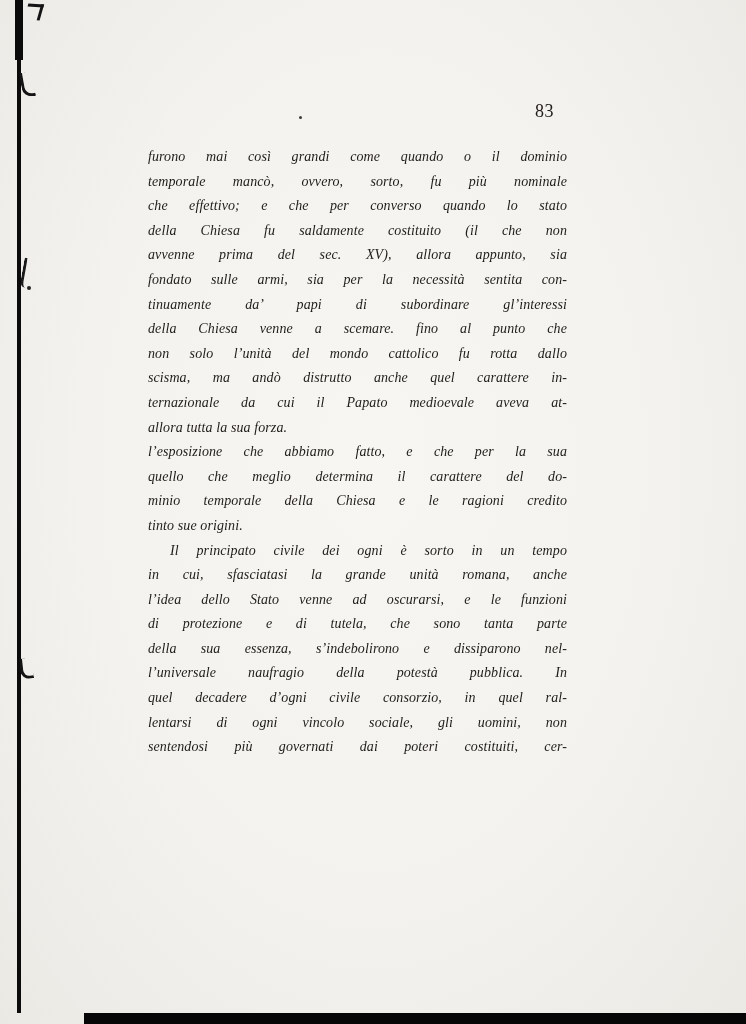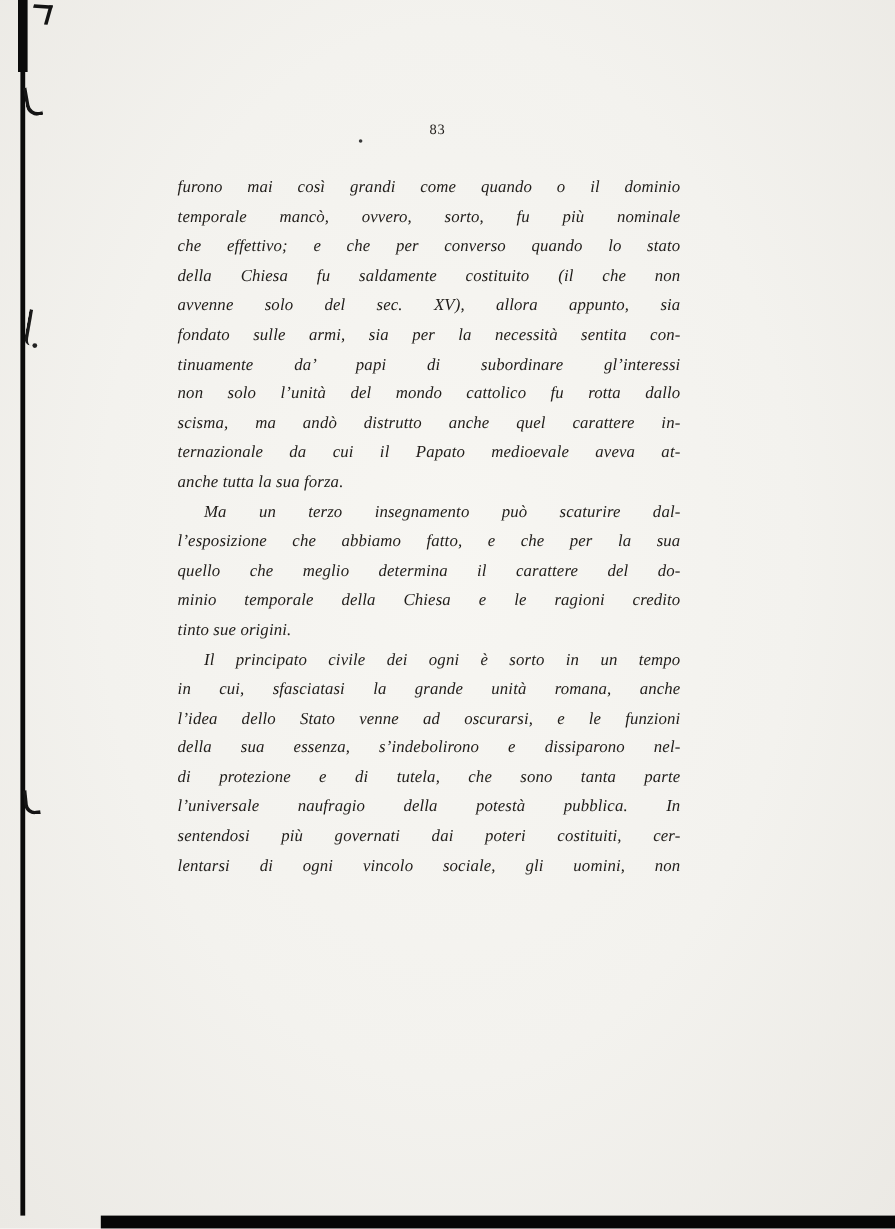--- a/index.html
+++ b/index.html
@@ -101,24 +101,24 @@
     right: 0;
     bottom: 0;
     height: 11px;
     background: #060606;
   }
 
   
   .page-number {
     position: absolute;
     top: 101px;
-    left: 155px;
+    left: 135px;
     width: 419px;
-    text-align: center;
-    font-size: 12px;
+    text-align: right;
+    font-size: 18px;
     letter-spacing: 0.5px;
   }
   .text-block {
     position: absolute;
     top: 145px;
     left: 148px;
     width: 419px;
     font-size: 14px;
     line-height: 24.6px;
     letter-spacing: 0.1px;
@@ -153,40 +153,41 @@
   <div class="bottom-bar"></div>
 
   <div class="page-number">83</div>
 
   <div class="text-block">
       <div class="paragraph">
         <div class="line">furono mai così grandi come quando o il dominio</div>
         <div class="line">temporale mancò, ovvero, sorto, fu più nominale</div>
         <div class="line">che effettivo; e che per converso quando lo stato</div>
         <div class="line">della Chiesa fu saldamente costituito (il che non</div>
-        <div class="line">avvenne solo del sec. XV), allora appunto, sia</div>
+        <div class="line">avvenne prima del sec. XV), allora appunto, sia</div>
         <div class="line">fondato sulle armi, sia per la necessità sentita con-</div>
         <div class="line">tinuamente da’ papi di subordinare gl’interessi</div>
+        <div class="line">della Chiesa venne a scemare. fino al punto che</div>
         <div class="line">non solo l’unità del mondo cattolico fu rotta dallo</div>
         <div class="line">scisma, ma andò distrutto anche quel carattere in-</div>
         <div class="line">ternazionale da cui il Papato medioevale aveva at-</div>
-        <div class="line last">anche tutta la sua forza.</div>
+        <div class="line last">allora tutta la sua forza.</div>
       </div>
       <div class="paragraph">
-        <div class="line indent">Ma un terzo insegnamento può scaturire dal-</div>
         <div class="line">l’esposizione che abbiamo fatto, e che per la sua</div>
         <div class="line">quello che meglio determina il carattere del do-</div>
         <div class="line">minio temporale della Chiesa e le ragioni credito</div>
         <div class="line last">tinto sue origini.</div>
       </div>
       <div class="paragraph">
         <div class="line indent">Il principato civile dei ogni è sorto in un tempo</div>
         <div class="line">in cui, sfasciatasi la grande unità romana, anche</div>
         <div class="line">l’idea dello Stato venne ad oscurarsi, e le funzioni</div>
+        <div class="line">di protezione e di tutela, che sono tanta parte</div>
         <div class="line">della sua essenza, s’indebolirono e dissiparono nel-</div>
-        <div class="line">di protezione e di tutela, che sono tanta parte</div>
         <div class="line">l’universale naufragio della potestà pubblica. In</div>
+        <div class="line">quel decadere d’ogni civile consorzio, in quel ral-</div>
+        <div class="line">lentarsi di ogni vincolo sociale, gli uomini, non</div>
         <div class="line">sentendosi più governati dai poteri costituiti, cer-</div>
-        <div class="line">lentarsi di ogni vincolo sociale, gli uomini, non</div>
       </div>
     </div>
 
 </div>
 
 </body></html>

